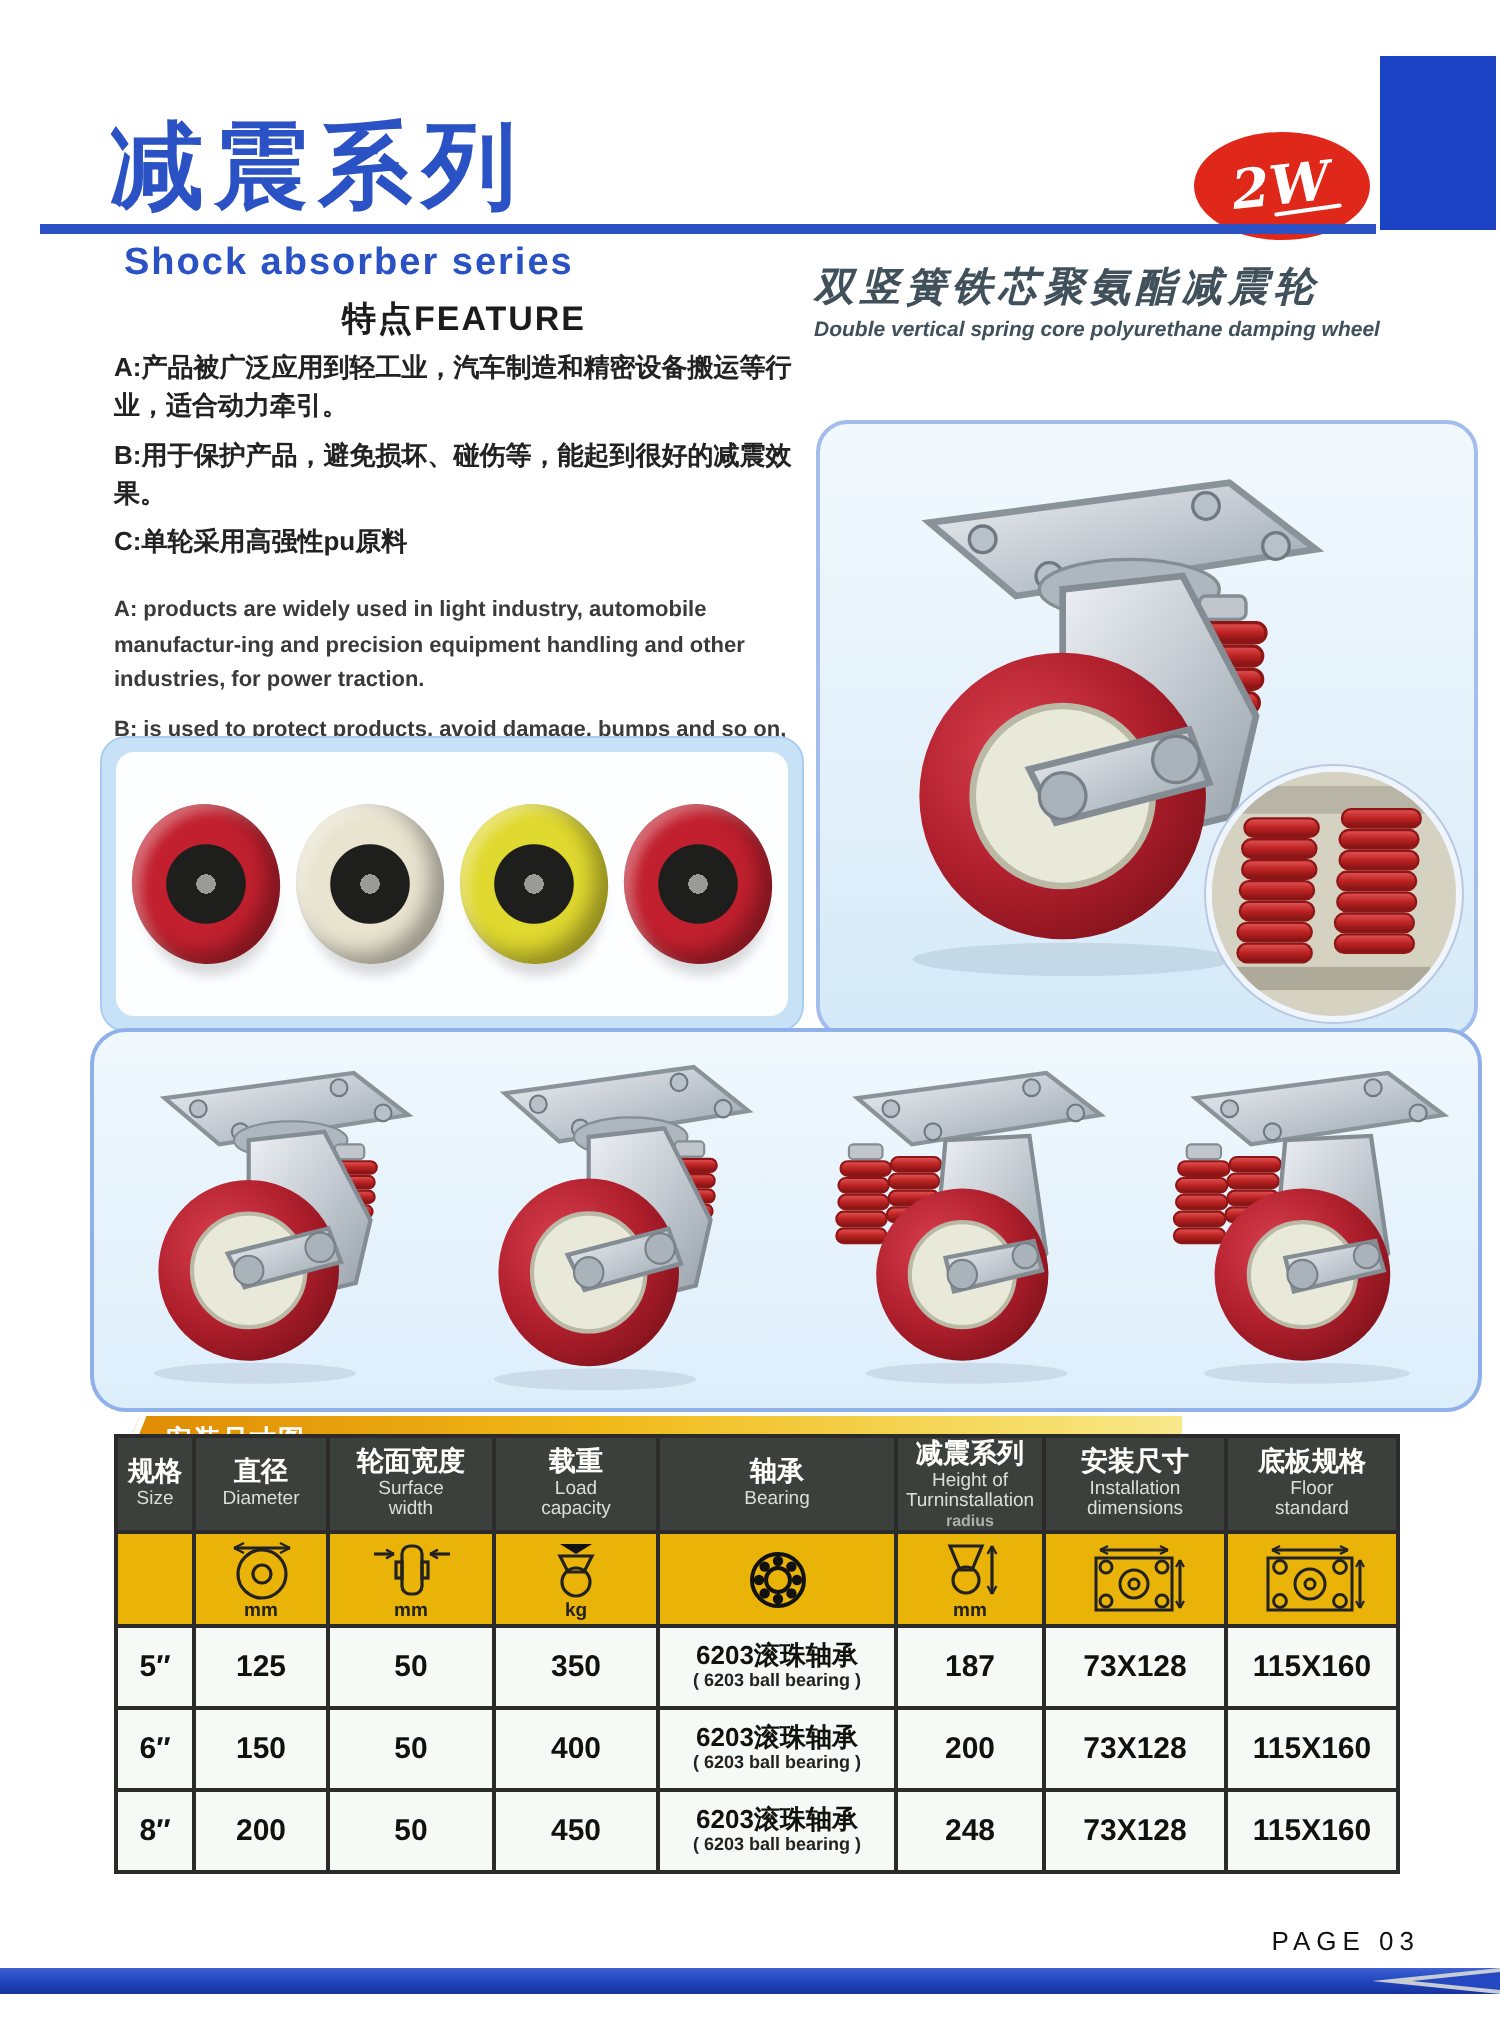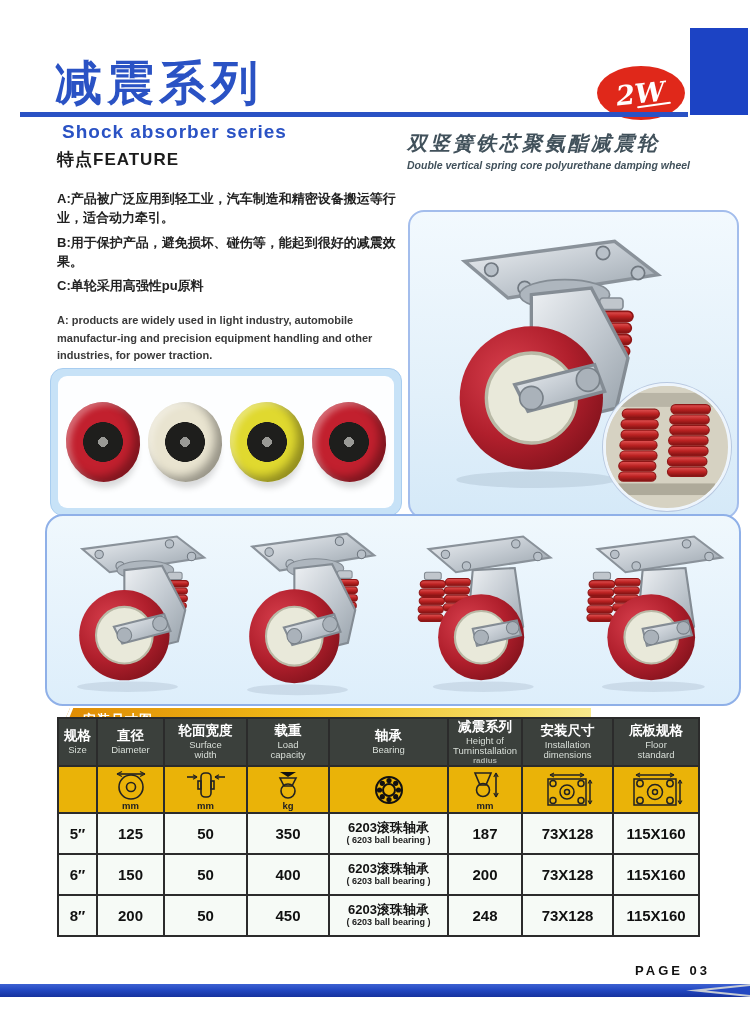--- a/index.html
+++ b/index.html
@@ -12,21 +12,21 @@
   .logo{position:absolute;left:597px;top:66px;width:88px;height:54px;background:#e0281a;
     border-radius:50%;display:flex;align-items:center;justify-content:center;}
   .logo-text{color:#fff;font-family:"DejaVu Serif",serif;font-style:italic;font-weight:bold;
     font-size:27px;transform:rotate(-6deg);line-height:1;}
   .logo-swash{position:absolute;right:14px;bottom:14px;width:34px;height:2px;background:#fff;transform:rotate(-8deg);border-radius:2px;}
   .main-title{position:absolute;left:55px;top:52px;font-size:47px;font-weight:bold;color:#2a52c4;letter-spacing:5px;}
   .title-rule{position:absolute;left:20px;top:112px;width:668px;height:5px;background:#2a52c4;}
   .sub-title{position:absolute;left:62px;top:121px;font-size:19px;font-weight:bold;color:#2a52c4;letter-spacing:1px;}
   
   .feature{position:absolute;left:57px;top:148px;width:350px;}
-  .feature-head{font-size:17px;font-weight:bold;color:#1c1c1c;letter-spacing:1px;margin-bottom:19px;}
+  .feature-head{font-size:17px;font-weight:bold;color:#1c1c1c;letter-spacing:1px;margin-bottom:4px;text-align:center;}
   .feature-cn div{font-size:13px;font-weight:bold;color:#222;line-height:1.45;margin-bottom:6px;}
   .feature-en{margin-top:16px;}
   .feature-en div{font-size:11px;font-weight:bold;color:#3a3a3a;line-height:1.6;margin-bottom:7px;}
   
   .product-head{position:absolute;left:407px;top:130px;width:332px;font-style:italic;}
   .product-cn{font-size:20px;font-weight:bold;color:#41515b;letter-spacing:3px;white-space:nowrap;}
   .product-en{font-size:10.5px;font-weight:bold;color:#41515b;margin-top:2px;}
   
   .hero-box{position:absolute;left:408px;top:210px;width:327px;height:305px;border-radius:16px;
     border:2px solid #a3bdec;background:linear-gradient(180deg,#f2f9fe 0%,#e2f0fa 60%,#d5e9f8 100%);}
@@ -59,21 +59,21 @@
   .hdr-cn{display:block;font-size:13.5px;font-weight:bold;color:#ffffff;line-height:1.15;}
   .hdr-en{display:block;font-size:9.5px;font-weight:normal;color:#d9dfd9;line-height:1.12;margin-top:1px;}
   .hdr-en3{display:block;font-size:8px;color:#aab0aa;line-height:1;}
   tr.icons{height:47px;background:#eab308;}
   .unit{display:block;font-size:9.5px;font-weight:bold;color:#222;line-height:1;margin-top:-1px;}
   tr.data{height:41px;background:#f6faf6;}
   tr.data td{font-size:15px;font-weight:bold;color:#111;}
   .bear-cn{display:block;font-size:13px;font-weight:bold;line-height:1.15;}
   .bear-en{display:block;font-size:9px;font-weight:bold;color:#222;line-height:1.1;}
   
-  .page-label{position:absolute;right:40px;top:963px;font-size:13px;font-weight:bold;color:#111;letter-spacing:3px;}
+  .page-label{position:absolute;right:40px;top:963px;font-size:13px;font-weight:normal;color:#111;letter-spacing:3px;}
   .bottom-bar{position:absolute;left:0;top:984px;width:750px;height:13px;
     background:linear-gradient(180deg,#3e62d2 0%,#2348c2 45%,#16329e 100%);}
   .bottom-arrow{position:absolute;right:0;top:984px;width:64px;height:13px;background:#c6cbd4;
     clip-path:polygon(100% 0,0 50%,100% 100%);}
   .bottom-arrow-inner{position:absolute;right:0;top:986px;width:44px;height:9px;background:#2348c2;
     clip-path:polygon(100% 0,0 50%,100% 100%);}
   .icon-svg{display:block;margin:1px auto 0;}
 </style>
 </head>
 <body>

